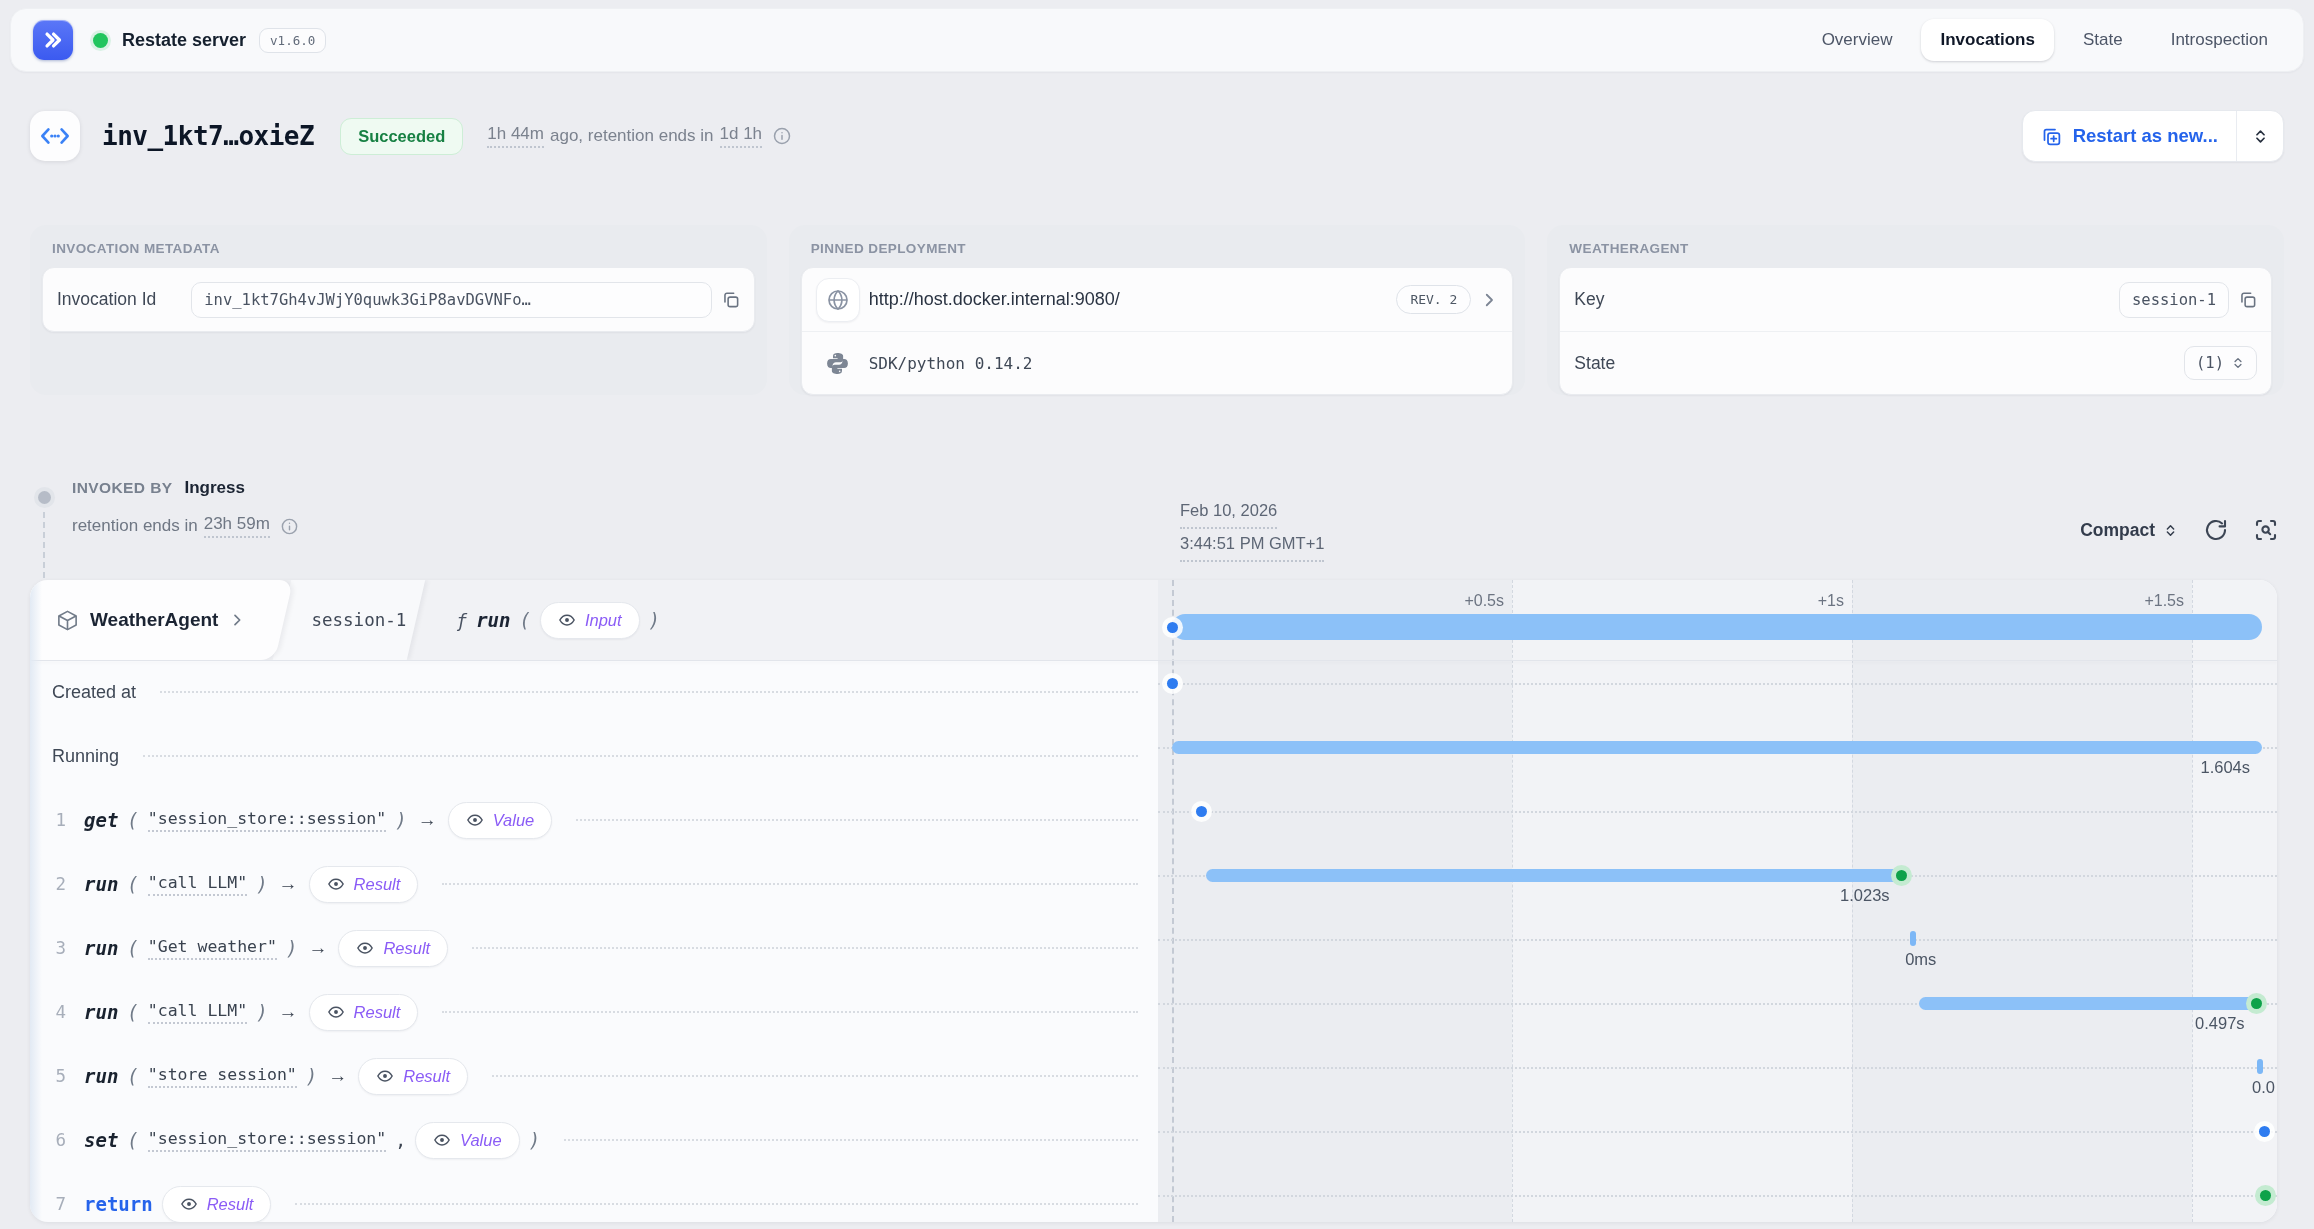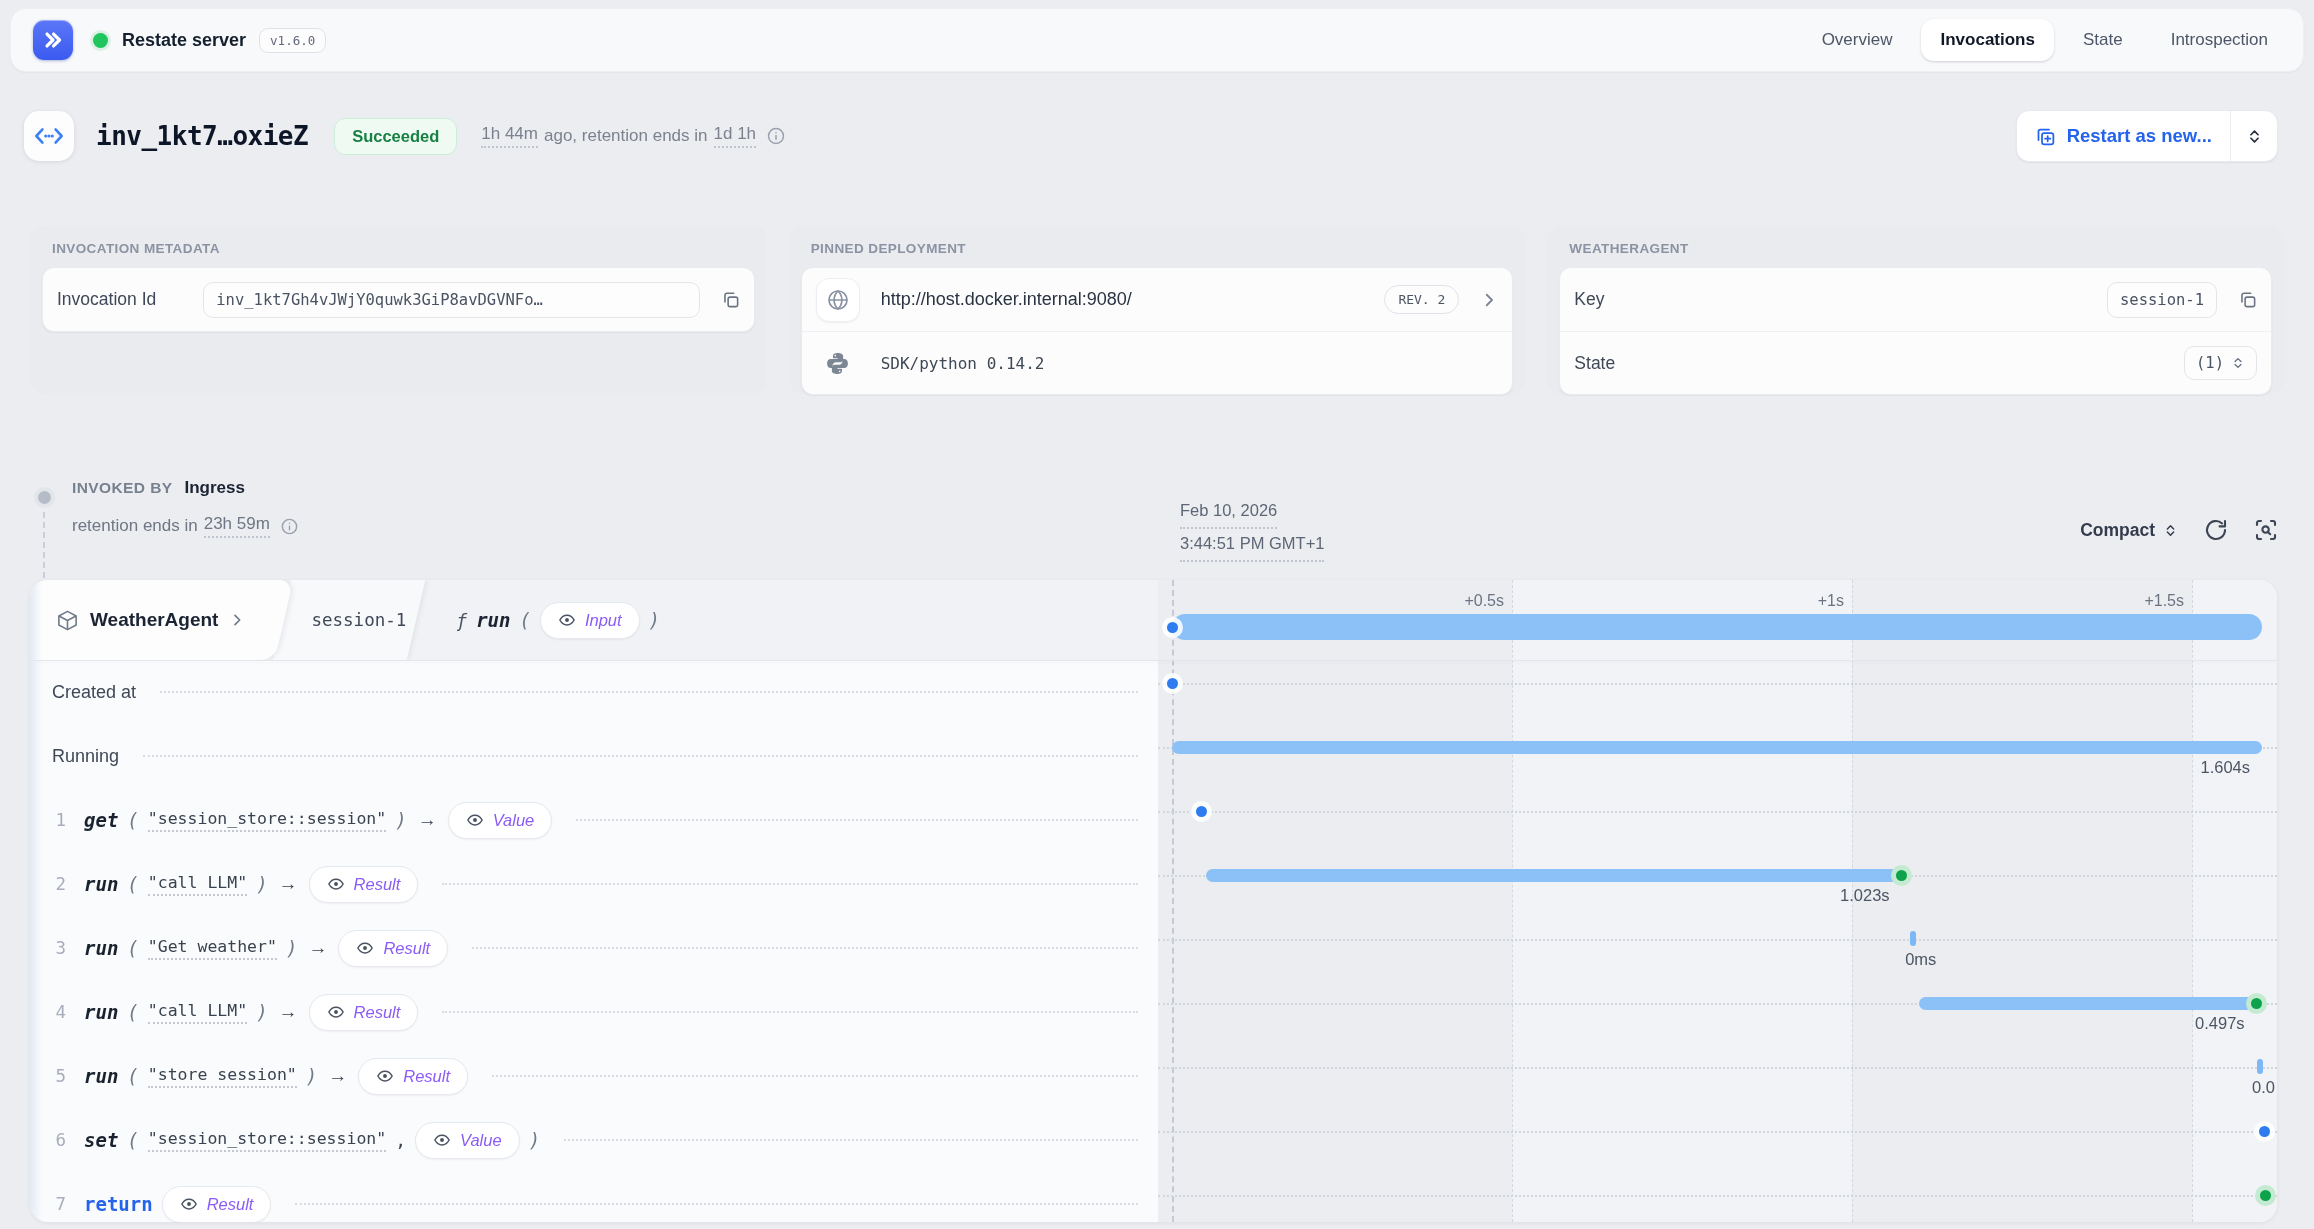--- a/index.html
+++ b/index.html
@@ -31,21 +31,21 @@
   .version-pill {
     margin-left:13px; font-family:"DejaVu Sans Mono",monospace; font-size:12.5px;
     color:#626b7a; border:1px solid #dfe3e9; border-radius:9px; padding:4px 10px; background:#fcfcfd;
   }
   .tabs { margin-left:auto; display:flex; align-items:center; gap:10px; }
   .tab { font-size:17px; color:#4d5667; padding:11px 19px; border-radius:13px; cursor:pointer; white-space:nowrap; }
   .tab.active { background:#ffffff; color:#101828; font-weight:700;
     box-shadow:0 1px 3px rgba(16,24,40,.12), 0 1px 2px rgba(16,24,40,.06); }
 
   
-  .invrow { position:absolute; left:24px; top:104px; width:2254px; height:64px; display:flex; align-items:center; }
+  .invrow { position:absolute; left:30px; top:104px; width:2254px; height:64px; display:flex; align-items:center; }
   .inv-icon { width:50px; height:50px; border-radius:15px; background:#fdfdfe; flex:none;
     box-shadow:0 1px 4px rgba(16,24,40,.1); display:flex; align-items:center; justify-content:center; }
   .inv-title { margin-left:22px; font-family:"DejaVu Sans Mono",monospace; font-weight:700;
     font-size:26px; color:#0c1626; letter-spacing:-.5px; }
   .status-badge { margin-left:26px; background:#effaf2; border:1px solid #cdeed6; color:#178043;
     font-size:16.5px; font-weight:700; padding:8px 17px; border-radius:11px; }
   .inv-meta { margin-left:24px; color:#7b828e; font-size:17px; display:flex; align-items:center; gap:6px; }
   .dotted-u { border-bottom:2px dotted #bfc5cf; padding-bottom:2px; }
   .info-i { color:#9aa1ad; margin-left:4px; }
   .restart-btn { margin-left:auto; display:flex; align-items:stretch; height:52px; background:#fff;
@@ -53,21 +53,21 @@
   .restart-main { display:flex; align-items:center; gap:11px; padding:0 18px; color:#2463eb; font-size:18.5px; font-weight:600; }
   .restart-divider { width:1px; background:#e9ecf1; }
   .restart-caret { width:46px; display:flex; align-items:center; justify-content:center; color:#27303f; }
 
   
   .cards { position:absolute; left:30px; top:225px; width:2254px; display:flex; gap:22px; }
   .card { flex:1; background:#e9ebef; border-radius:16px; padding:12px; height:170px; }
   .card-title { font-size:13.5px; font-weight:700; color:#8b93a3; letter-spacing:.4px; padding:4px 10px 11px; }
   .card-body { background:#fcfcfd; border:1px solid #e9ebef; border-radius:12px;
     box-shadow:0 1px 2px rgba(16,24,40,.05); overflow:hidden; }
-  .card-row { height:63px; display:flex; align-items:center; padding:0 14px; gap:21px; }
+  .card-row { height:63px; display:flex; align-items:center; padding:0 14px; gap:9px; }
   .card-row + .card-row { border-top:1px solid #eef0f3; }
   .row-label { font-size:17.5px; color:#3f4856; white-space:nowrap; }
   .spacer { flex:1; }
   .value-pill { font-family:"DejaVu Sans Mono",monospace; font-size:15.5px; color:#4a5362;
     border:1px solid #e2e5ea; background:#fdfdfe; border-radius:10px; padding:8px 12px;
     white-space:nowrap; overflow:hidden; text-overflow:ellipsis; }
   .value-pill.grow { flex:1; margin-left:26px; }
   .copy-btn { color:#6a7382; flex:none; cursor:pointer; background:none; border:none; padding:0; }
   .icon-chip { width:44px; height:44px; border-radius:13px; background:#fff; border:1px solid #eceef2;
     box-shadow:0 1px 2px rgba(16,24,40,.05); display:flex; align-items:center; justify-content:center; color:#8a93a3; flex:none; }

